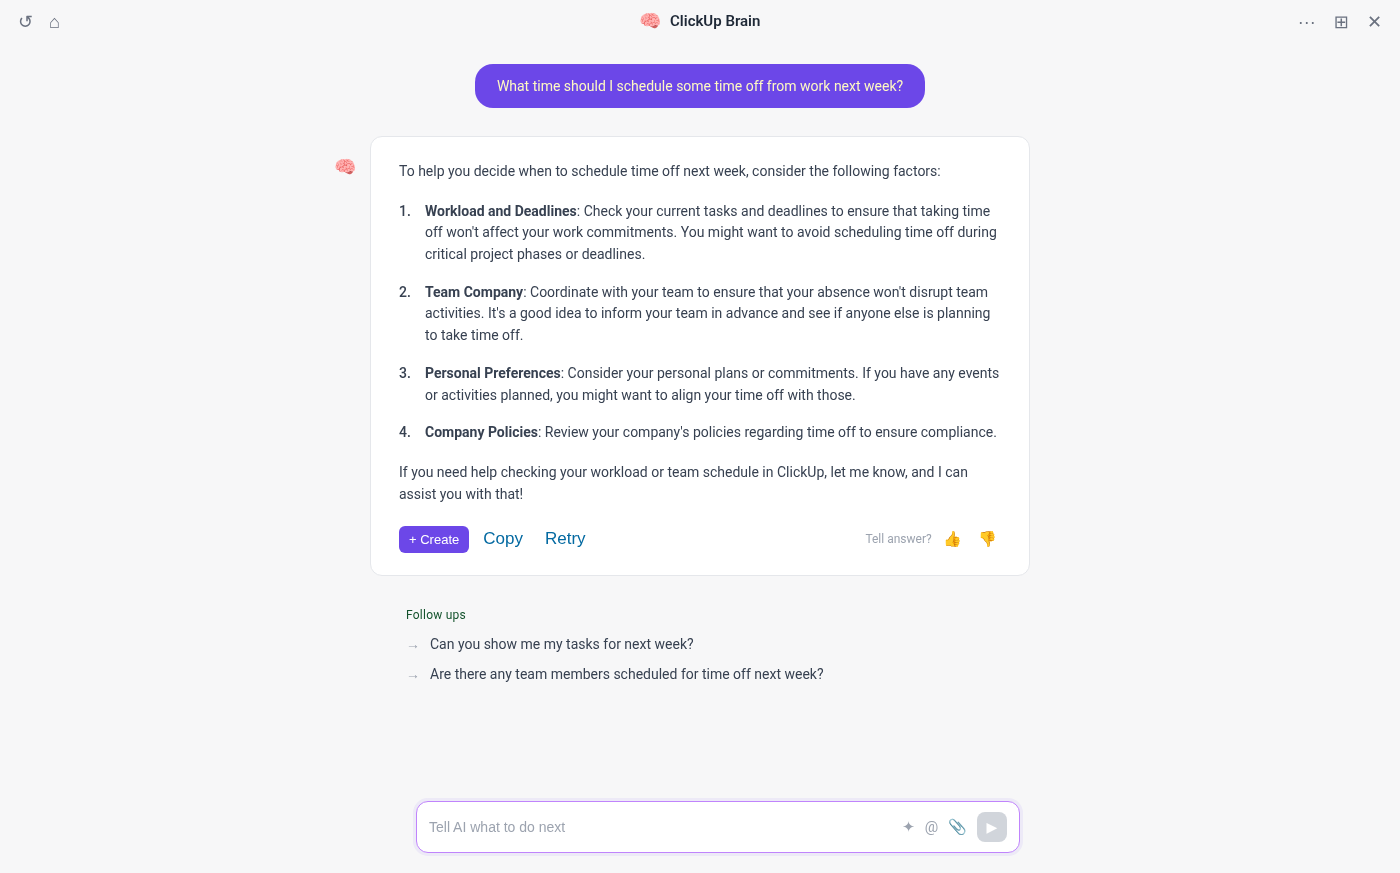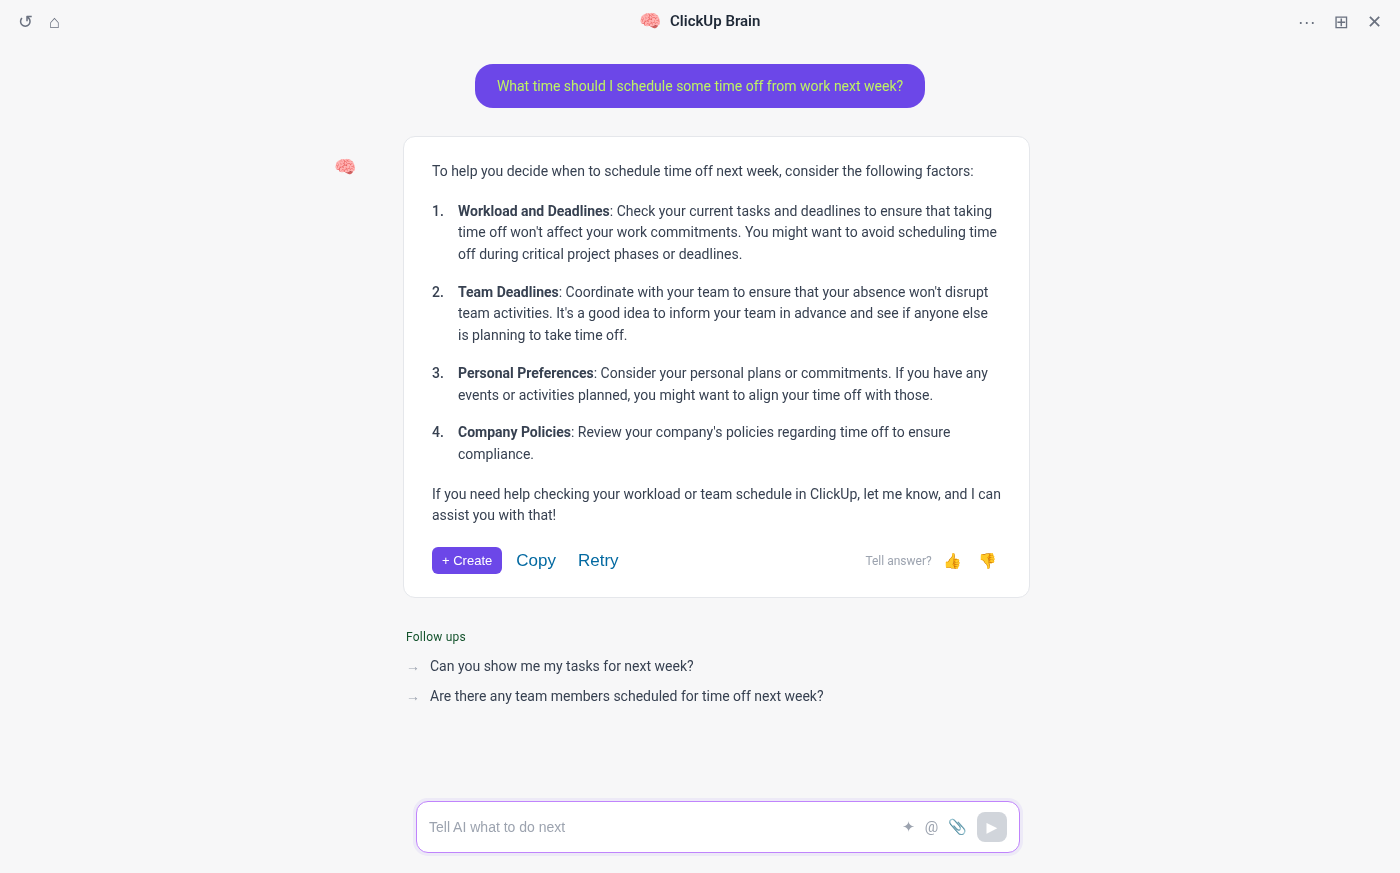--- a/index.html
+++ b/index.html
@@ -71,39 +71,38 @@
       display: flex;
       flex-direction: column;
       align-items: center;
       padding: 20px 0 100px 0;
       overflow-y: auto;
     }
 
     
     .user-message {
       background: #6c47e8;
-      color: #bef264;
+      color: #fef9c3;
       border-radius: 18px;
       padding: 14px 22px;
       font-size: 14px;
       max-width: 600px;
       margin-bottom: 28px;
       align-self: center;
     }
 
     
     .ai-response-card {
       background: white;
       border: 1px solid #e5e7eb;
       border-radius: 12px;
       width: 716px;
       padding: 24px 28px 20px 28px;
       position: relative;
       margin-bottom: 24px;
-      margin-left: 33px;
     }
 
     .ai-avatar {
       position: absolute;
       left: -36px;
       top: 20px;
       width: 26px;
       height: 26px;
       font-size: 18px;
     }
@@ -327,21 +326,21 @@
       <ol class="response-list">
         <li>
           <span class="num">1.</span>
           <span class="item-content">
             <strong>Workload and Deadlines</strong><span>: Check your current tasks and deadlines to ensure that taking time off won't affect your work commitments. You might want to avoid scheduling time off during critical project phases or deadlines.</span>
           </span>
         </li>
         <li>
           <span class="num">2.</span>
           <span class="item-content">
-            <strong>Team Deadlines</strong><span>: Coordinate with your team to ensure that your absence won't disrupt team activities. It's a good idea to inform your team in advance and see if anyone else is planning to take time off.</span>
+            <strong>Team Company</strong><span>: Coordinate with your team to ensure that your absence won't disrupt team activities. It's a good idea to inform your team in advance and see if anyone else is planning to take time off.</span>
           </span>
         </li>
         <li>
           <span class="num">3.</span>
           <span class="item-content">
             <strong>Personal Preferences</strong><span>: Consider your personal plans or commitments. If you have any events or activities planned, you might want to align your time off with those.</span>
           </span>
         </li>
         <li>
           <span class="num">4.</span>

